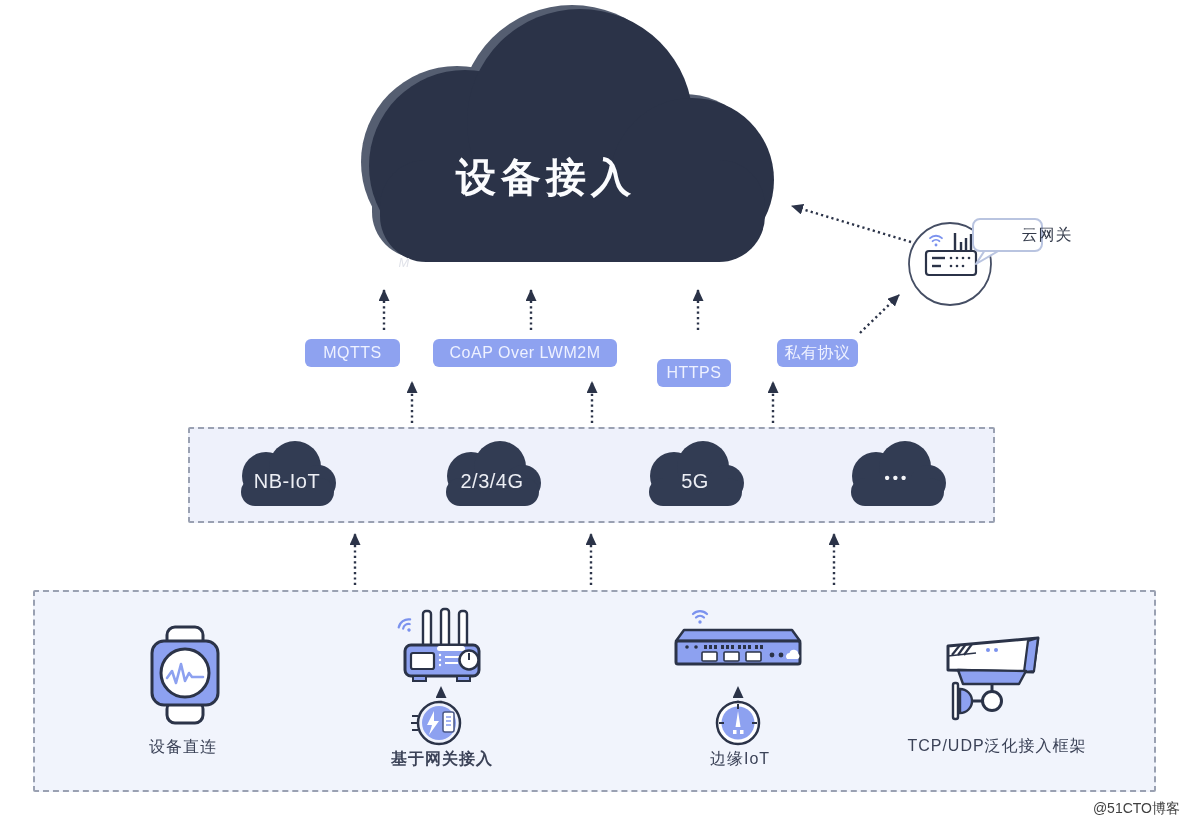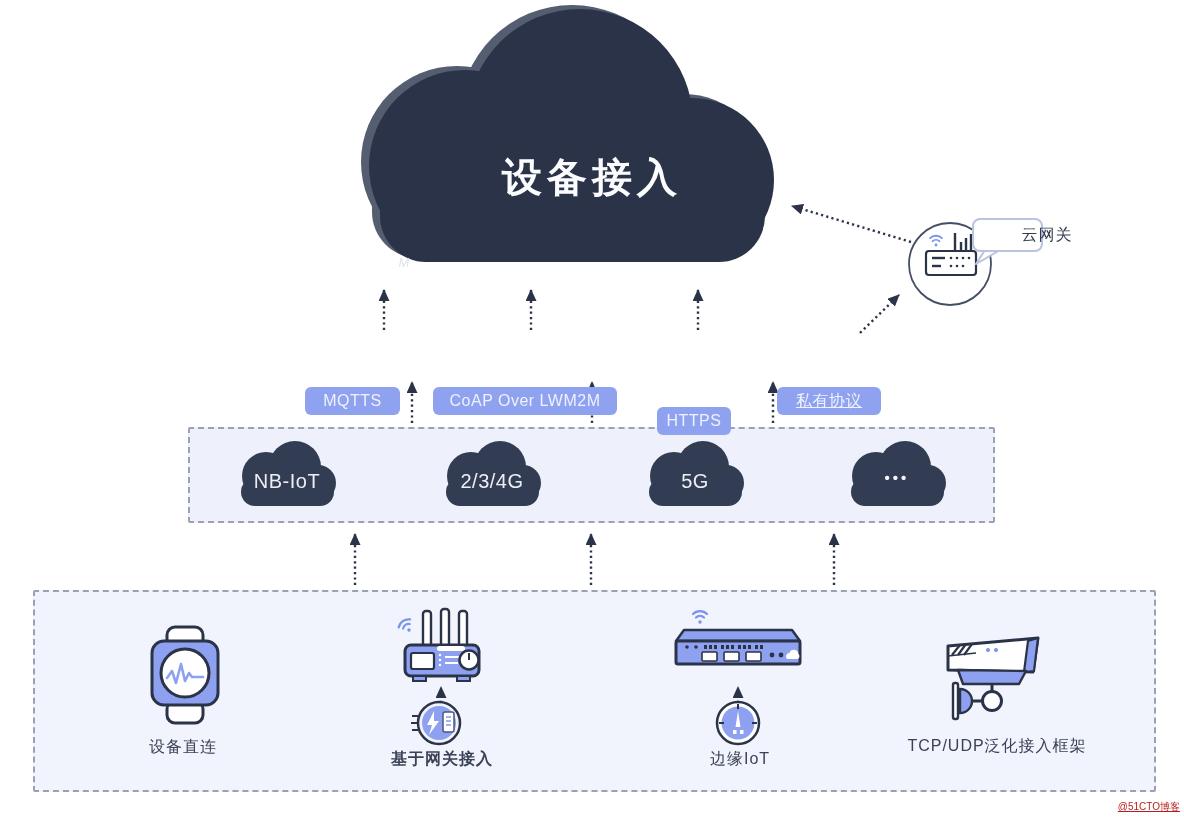--- a/index.html
+++ b/index.html
@@ -9,32 +9,31 @@
   }
   .abs{position:absolute;}
   .ctr{transform:translate(-50%,-50%);white-space:nowrap;}
   .cloud-title{
     color:#fbfcfe;font-size:40px;font-weight:700;letter-spacing:5px;
   }
   .badge{
     position:absolute;height:28px;line-height:28px;border-radius:6px;
     background:#8ea2f0;color:#eef1ff;font-size:16px;text-align:center;
     letter-spacing:0.5px;
-    margin-top:48px;
   }
   .panel{
     position:absolute;border:2px dashed #9aa1b2;border-radius:2px;
   }
   .panel.mid{background:#eef1fb;}
   .panel.bot{background:#f1f4fc;}
   .netlabel{color:#eceef4;font-size:20px;letter-spacing:0.5px;}
   .netdots{color:#f4f5f8;font-size:15px;letter-spacing:3px;font-weight:700;}
   .devlabel{color:#3b4257;font-size:16px;letter-spacing:1px;}
   .bubble-label{color:#333a4a;font-size:16px;font-weight:500;letter-spacing:1px;margin-left:39px;}
-  .watermark{color:#b91c1c;font-size:10px;text-decoration:underline;}
+  .watermark{color:#404040;font-size:14px;}
   .faintmark{color:#e0e2e9;font-size:13px;font-style:italic;}
   svg{display:block;}
 </style>
 </head>
 <body>
 
 <div id="stage">
 
   <div class="panel mid" style="left:188px;top:427px;width:803px;height:92px;"></div>
   <div class="panel bot" style="left:33px;top:590px;width:1119px;height:198px;"></div>
@@ -205,26 +204,26 @@
       <circle cx="988" cy="650" r="2" fill="#7b92ee"></circle>
       <circle cx="996" cy="650" r="2" fill="#7b92ee"></circle>
       <line x1="992" y1="684" x2="992" y2="692" stroke="#2b3348" stroke-width="3"></line>
       <rect x="953" y="683" width="5" height="36" rx="2" fill="#ffffff" stroke="#2b3348" stroke-width="2.4"></rect>
       <path d="M960,689 a12,12 0 0 1 0,24 z" fill="#8da1f0" stroke="#2b3348" stroke-width="2.4"></path>
       <line x1="972" y1="701" x2="983" y2="701" stroke="#2b3348" stroke-width="3"></line>
       <circle cx="992" cy="701" r="9.5" fill="#ffffff" stroke="#2b3348" stroke-width="3"></circle>
     </g>
   </svg>
 
-  <div class="abs ctr cloud-title" style="left:592px;top:177px;">设备接入</div>
+  <div class="abs ctr cloud-title" style="left:546px;top:177px;">设备接入</div>
 
   <div class="badge" style="left:305px;top:339px;width:95px;">MQTTS</div>
   <div class="badge" style="left:433px;top:339px;width:184px;">CoAP Over LWM2M</div>
   <div class="badge" style="left:657px;top:359px;width:74px;">HTTPS</div>
-  <div class="badge" style="left:777px;top:339px;width:104px;text-decoration:underline;">私有协议</div>
+  <div class="badge" style="left:777px;top:339px;width:81px;">私有协议</div>
 
   <div class="abs ctr netlabel" style="left:287px;top:481px;">NB-IoT</div>
   <div class="abs ctr netlabel" style="left:492px;top:481px;">2/3/4G</div>
   <div class="abs ctr netlabel" style="left:695px;top:481px;">5G</div>
   <div class="abs ctr netdots" style="left:897px;top:477px;">•••</div>
 
   <div class="abs ctr devlabel" style="left:183px;top:747px;">设备直连</div>
   <div class="abs ctr devlabel" style="left:442px;top:759px;font-weight:bold;">基于网关接入</div>
   <div class="abs ctr devlabel" style="left:740px;top:759px;">边缘IoT</div>
   <div class="abs ctr devlabel" style="left:997px;top:746px;">TCP/UDP泛化接入框架</div>

